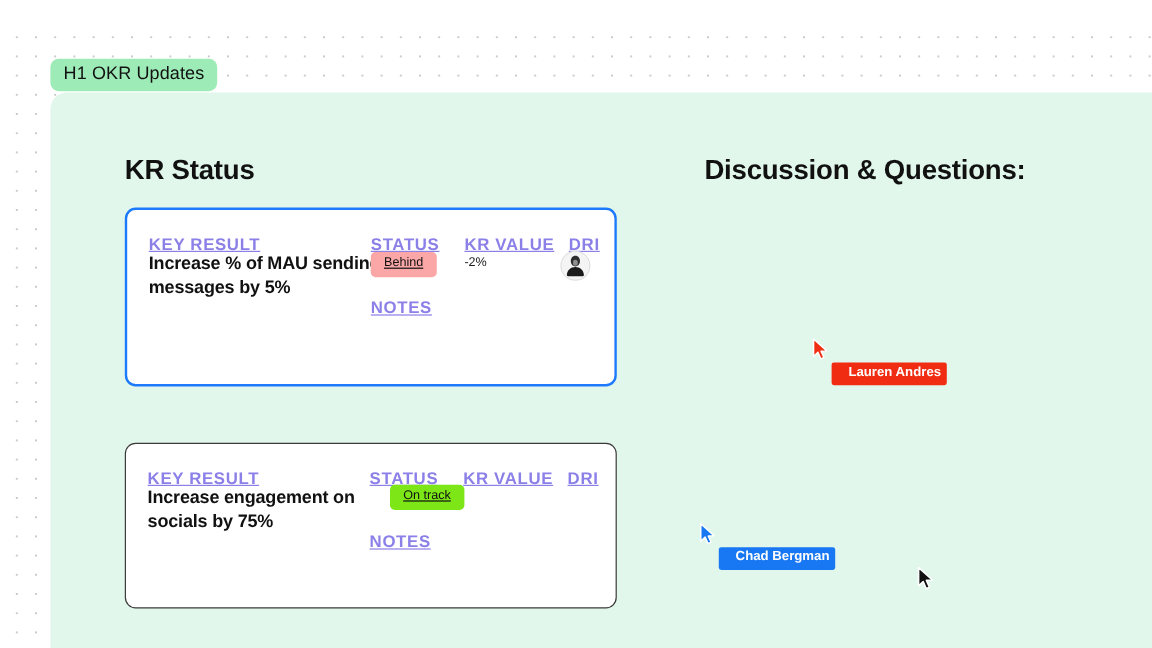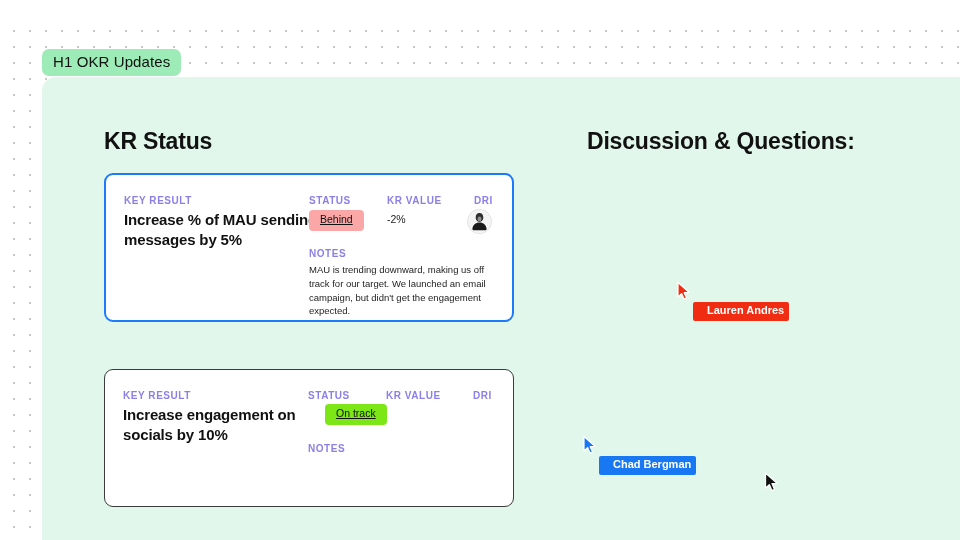--- a/index.html
+++ b/index.html
@@ -79,24 +79,25 @@
   }
   .kr-card.plain {
     border: 1px solid #3b3b3b;
     top: 292px;
     height: 138px;
   }
 
   .col-label {
     position: absolute;
     color: #8B7FE8;
-    font-size: 10px;
+    font-size: 14px;
     font-weight: bold;
     letter-spacing: .55px;
     white-space: nowrap;
+    text-decoration: underline;
   }
 
   .kr-title {
     position: absolute;
     left: 18px;
     width: 195px;
     color: #111111;
     font-size: 15px;
     font-weight: bold;
     line-height: 1.32;
@@ -215,28 +216,27 @@
         <svg width="23" height="23" viewBox="0 0 24 24">
           <rect width="24" height="24" fill="#f4f4f4"></rect>
           <path d="M12 3.2c2.6 0 4 2.1 4 4.7 0 2.5-1.5 4.6-4 4.6s-4-2.1-4-4.6c0-2.6 1.4-4.7 4-4.7z" fill="#2e2e2e"></path>
           <path d="M12 13c4.2 0 7 2.8 7.4 6.6.1.9-.3 1.4-1 1.4H5.6c-.7 0-1.1-.5-1-1.4C5 15.8 7.8 13 12 13z" fill="#1a1a1a"></path>
           <ellipse cx="12" cy="9.4" rx="2.1" ry="2.6" fill="#8e8e8e"></ellipse>
         </svg>
       </div>
 
       <div class="col-label" style="left:203px; top:73px;">NOTES</div>
 
-      <div class="notes-body" style="left:203px; top:88px;">MAU is trending downward, making us off track for our target. We launched an email campaign, but didn't get the engagement expected.</div>
     </div>
 
     <div class="kr-card plain">
 
       <div class="col-label" style="left:18px; top:20px;">KEY RESULT</div>
 
-      <div class="kr-title" style="top:35px;">Increase engagement on socials by 10%</div>
+      <div class="kr-title" style="top:35px;">Increase engagement on socials by 75%</div>
 
       <div class="col-label" style="left:203px; top:20px;">STATUS</div>
 
       <div class="status-badge badge-ontrack" style="left:220px; top:34px;">On track</div>
 
       <div class="col-label" style="left:281px; top:20px;">KR VALUE</div>
 
 
       <div class="col-label" style="left:368px; top:20px;">DRI</div>
 

